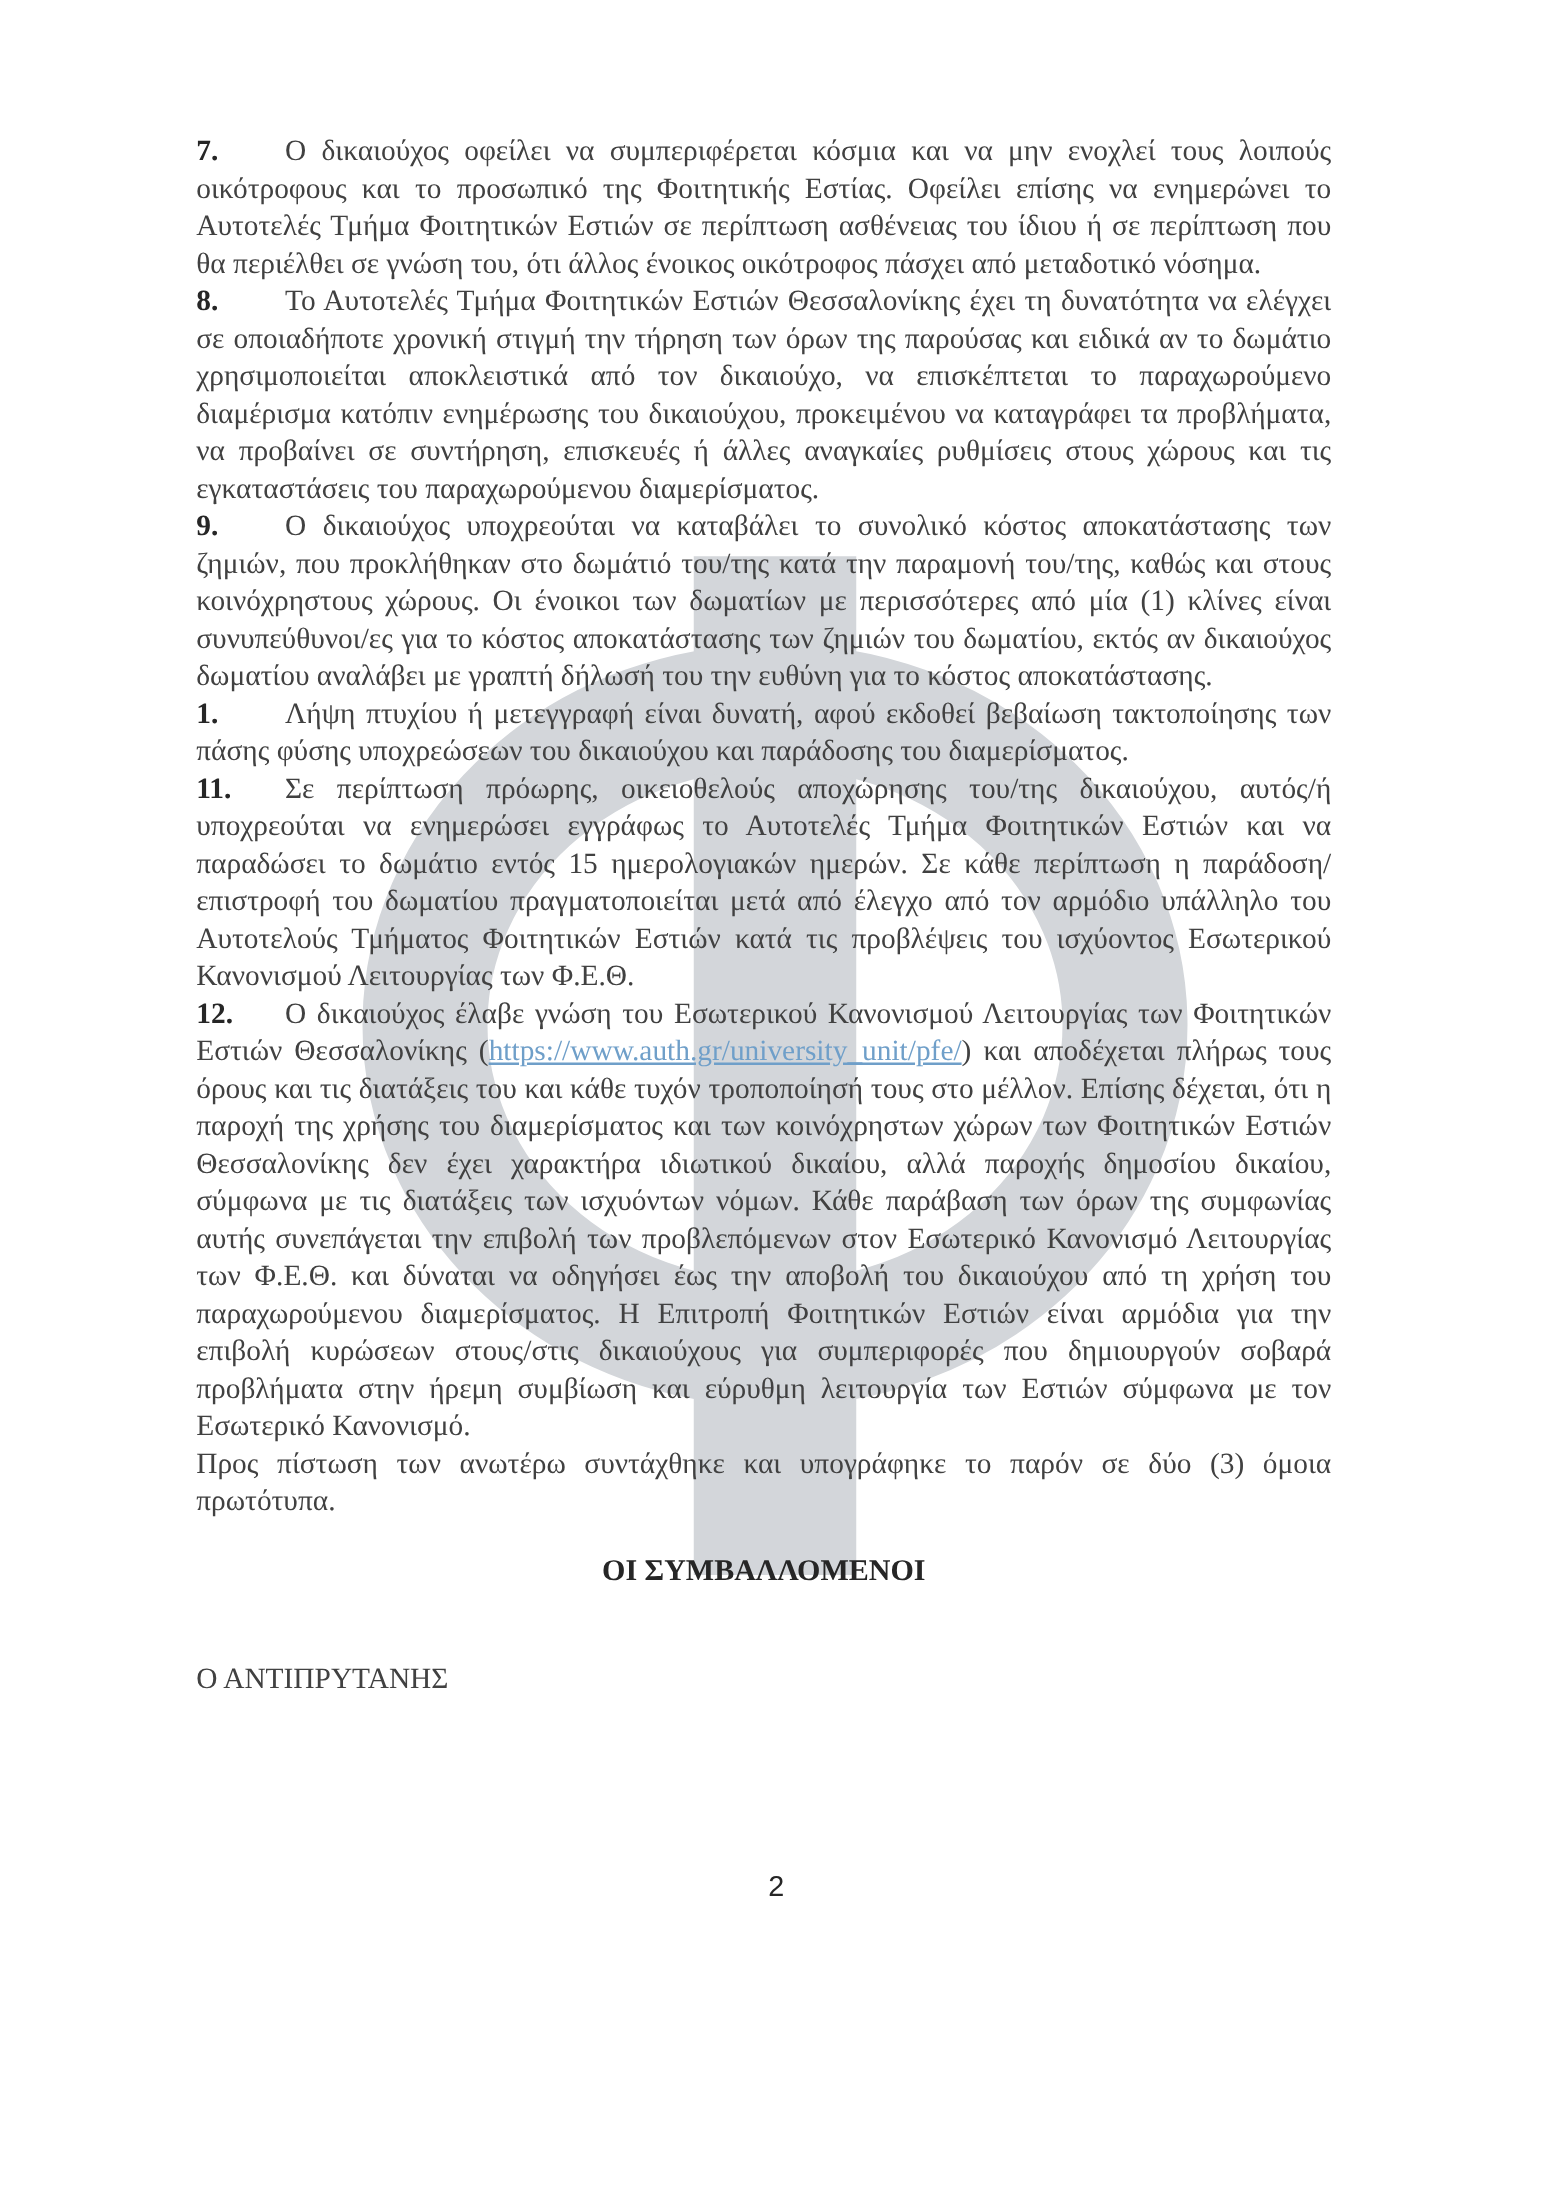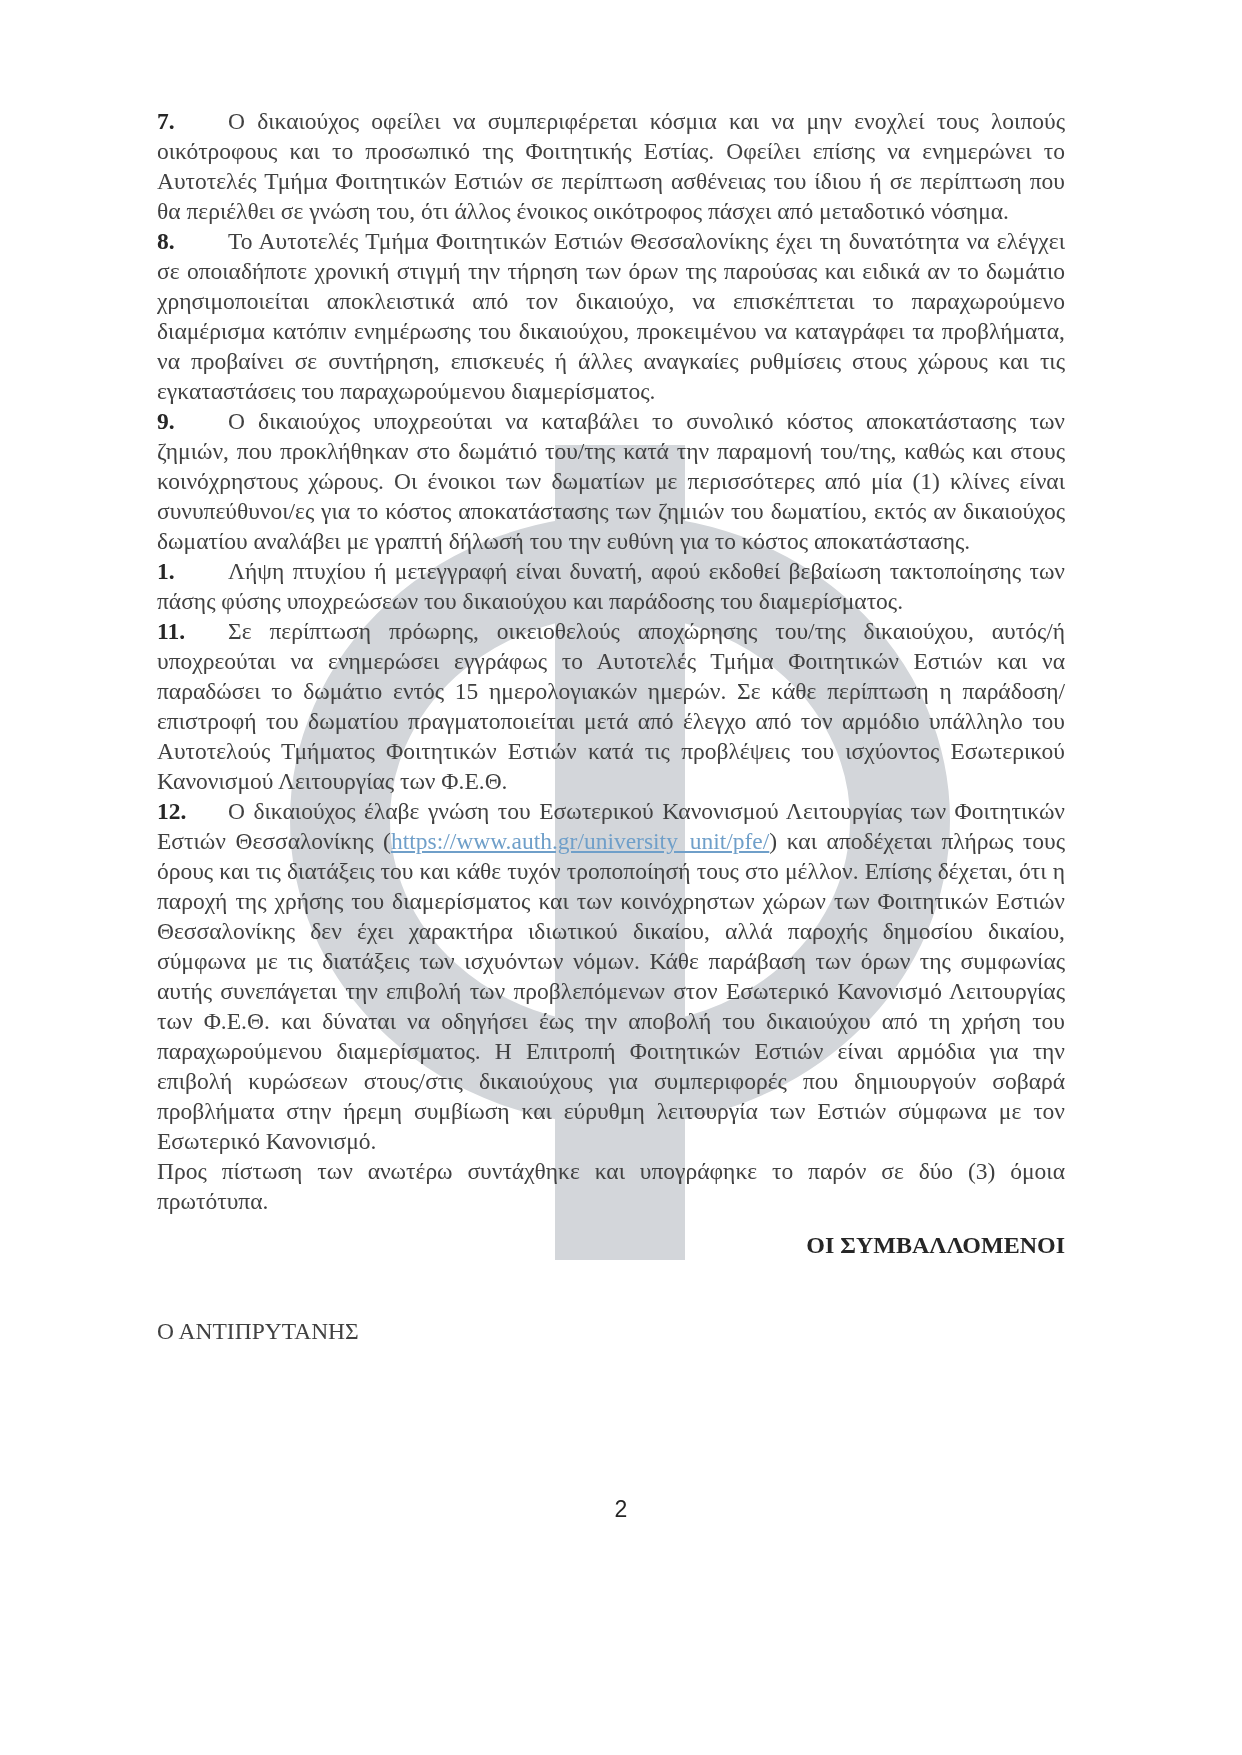--- a/index.html
+++ b/index.html
@@ -42,22 +42,22 @@
     display:inline-block;
     width:71px;
     font-weight:bold;
     color:var(--strong-color);
   }
   .doc-link{
     color:var(--link-color);
     text-decoration:underline;
   }
   .parties-heading{
-    margin-top:14px;
-    text-align:right;
+    margin-top:26px;
+    text-align:center;
     font-weight:bold;
     font-size:24px;
     color:var(--strong-color);
   }
   .signatures{
     display:flex;
     margin-top:56px;
     color:var(--text-color);
     align-items:center;
   }

